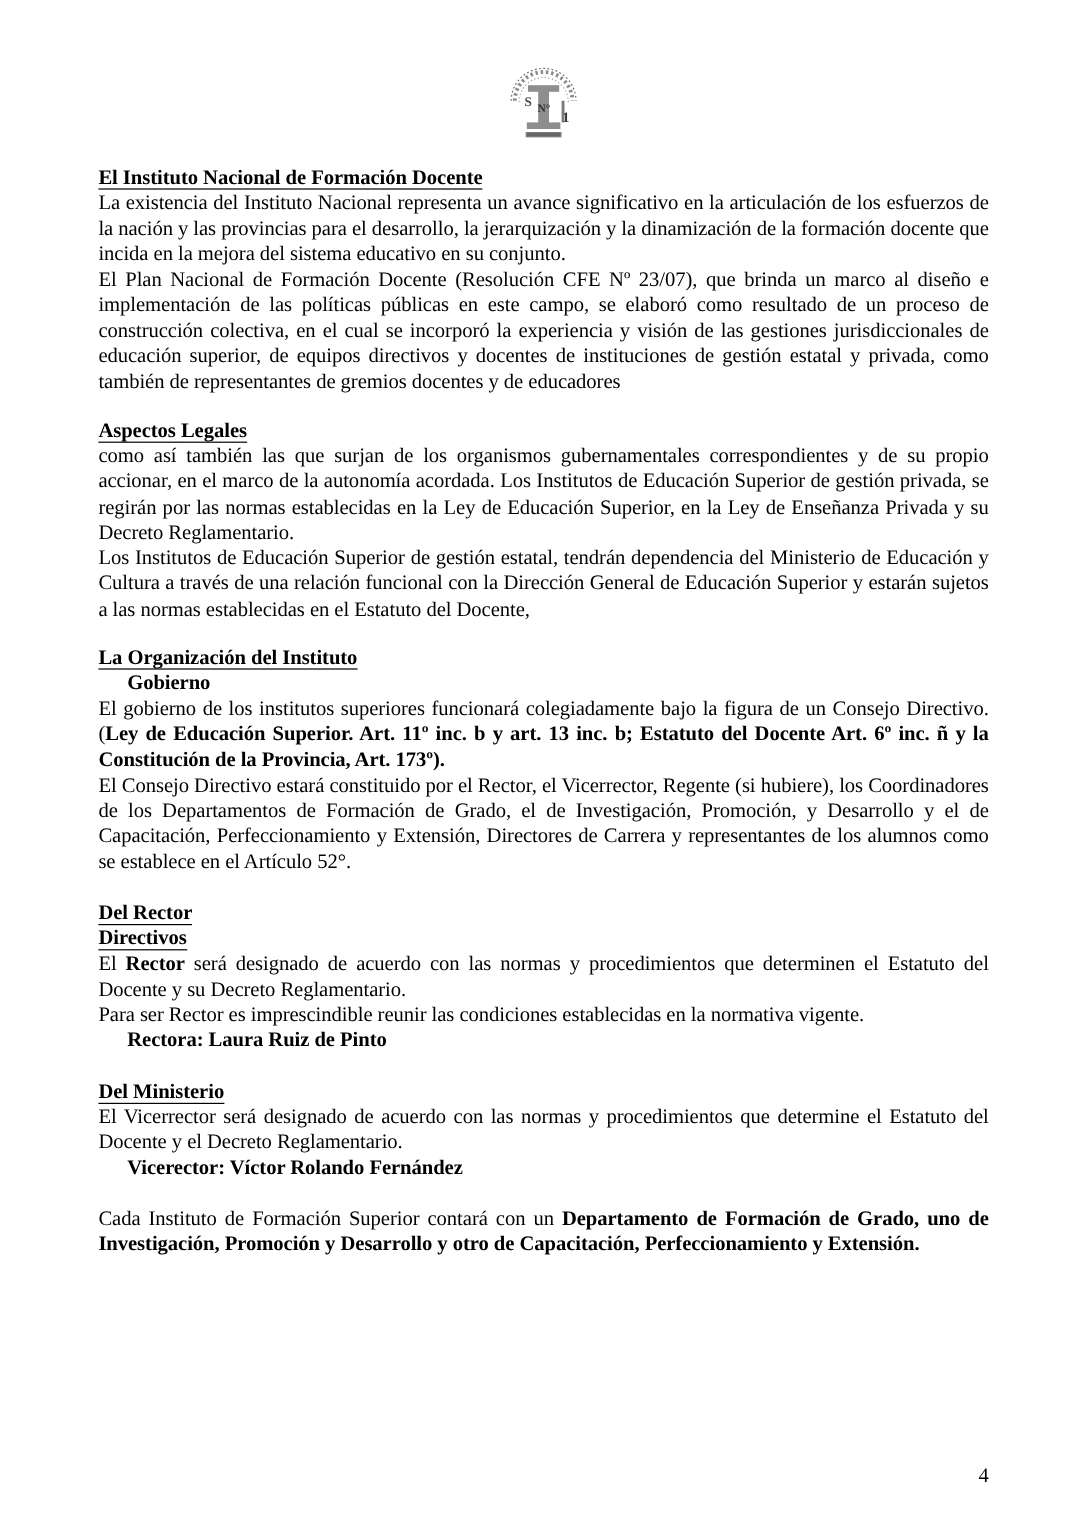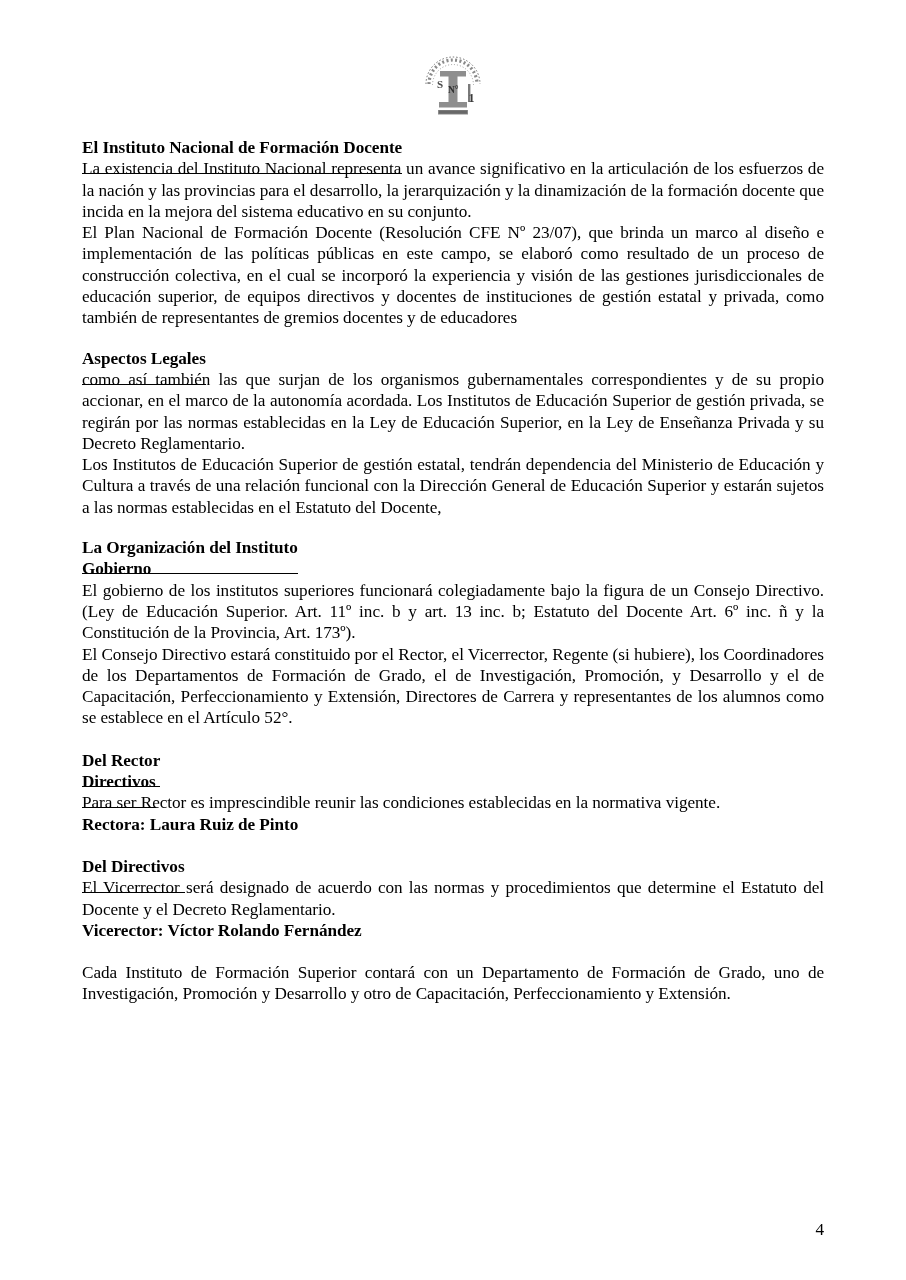--- a/index.html
+++ b/index.html
@@ -70,30 +70,31 @@
   
 
   .hd {
     font-weight: bold;
     text-align: left;
     display: block;
   }
   .hd .u {
     display: inline;
     border-bottom: 1.5px solid #000;
-    padding-bottom: 16px;
+    padding-bottom: 0px;
   }
   .hd.plain {
     font-weight: bold;
     text-align: left;
+    margin-left: 24px;
   }
   .gap-md { height: 19px; }
   .gap-lg { height: 21px; }
 
-  b, strong { font-weight: normal; margin-top: 24px; }
+  b, strong { font-weight: bold; margin-top: 24px; }
 
   
   .page-number {
     position: absolute;
     right: 82px;
     bottom: 40px;
     font-size: 17.2px;
     line-height: 20px;
     text-align: right;
   }
@@ -145,26 +146,27 @@
 
     <div class="hd"><span class="u">La Organización del Instituto</span></div>
     <div class="hd plain"><span>Gobierno</span></div>
     <p class="body"><span>El gobierno de los institutos superiores funcionará colegiadamente bajo la figura de un Consejo Directivo. (</span><b>Ley de Educación Superior. Art. 11º inc. b y art. 13 inc. b; Estatuto del Docente Art. 6º inc. ñ y la Constitución de la Provincia, Art. 173º).</b></p>
     <p class="body">El Consejo Directivo estará constituido por el Rector, el Vicerrector, Regente (si hubiere), los Coordinadores de los Departamentos de Formación de Grado, el de Investigación, Promoción, y Desarrollo y el de Capacitación, Perfeccionamiento y Extensión, Directores de Carrera y representantes de los alumnos como se establece en el Artículo 52°.</p>
 
     <div class="gap-lg"></div>
 
     <div class="hd"><span class="u">Del Rector</span></div>
     <div class="hd"><span class="u">Directivos</span></div>
+    <p class="body"><span>El </span><b>Rector</b><span> será designado de acuerdo con las normas y procedimientos que determinen el Estatuto del Docente y su Decreto Reglamentario.</span></p>
     <p class="body">Para ser Rector es imprescindible reunir las condiciones establecidas en la normativa vigente.</p>
     <div class="hd plain"><span>Rectora: Laura Ruiz de Pinto</span></div>
 
     <div class="gap-lg"></div>
 
-    <div class="hd"><span class="u">Del Directivos</span></div>
+    <div class="hd"><span class="u">Del Ministerio</span></div>
     <p class="body">El Vicerrector será designado de acuerdo con las normas y procedimientos que determine el Estatuto del Docente y el Decreto Reglamentario.</p>
     <div class="hd plain"><span>Vicerector: Víctor Rolando Fernández</span></div>
 
     <div class="gap-lg"></div>
 
     <p class="body"><span>Cada Instituto de Formación Superior contará con un </span><b>Departamento de Formación de Grado, uno de Investigación, Promoción y Desarrollo y otro de Capacitación, Perfeccionamiento y Extensión.</b></p>
 
   </div>
 
   <div class="page-number">4</div>

